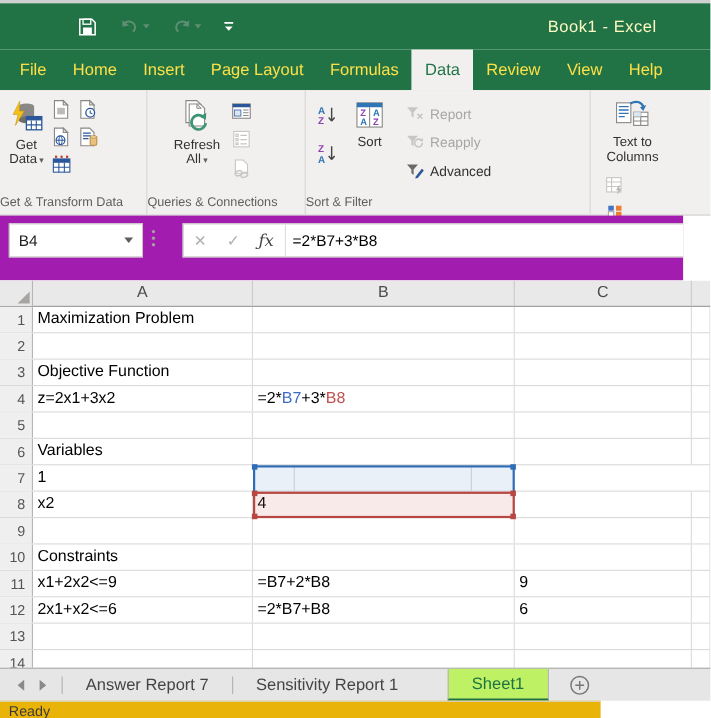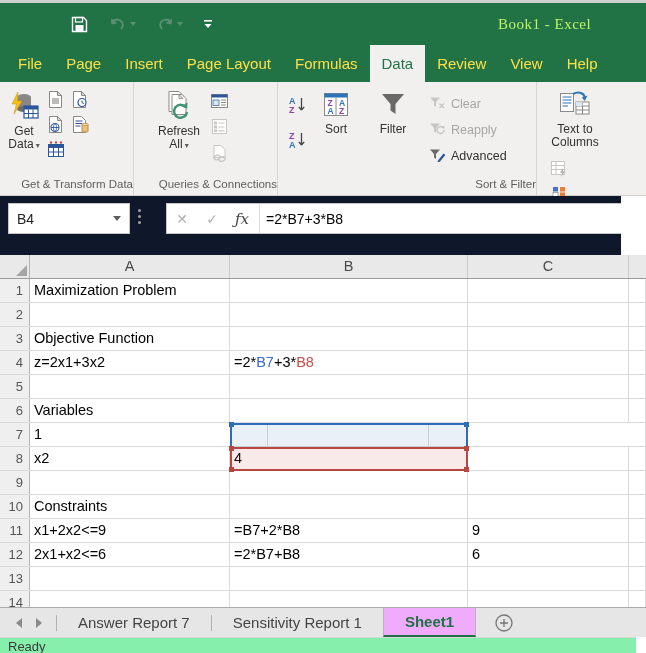--- a/index.html
+++ b/index.html
@@ -8,54 +8,54 @@
   .abs { position:absolute; }
 
   
   #top-sliver { left:0; top:0; width:646px; height:3px; background:#cfd0d0; }
 
   
   #title-bar { left:0; top:3px; width:646px; height:42px; background:#217346; }
   #qat { position:absolute; left:70px; top:0; height:42px; display:flex; align-items:center; gap:20px; }
   .qat-btn { display:flex; align-items:center; gap:3px; cursor:pointer; }
   .muted-caret { width:0; height:0; border-left:3.5px solid transparent; border-right:3.5px solid transparent; border-top:4px solid #5e8f74; }
-  #window-title { position:absolute; left:498px; top:0; height:42px; display:flex; align-items:center; color:#bef264; font-size:15px; letter-spacing:.5px;font-family:Liberation Serif, serif; }
+  #window-title { position:absolute; left:498px; top:0; height:42px; display:flex; align-items:center; color:#fef9c3; font-size:15px; letter-spacing:.5px; }
 
   
   #menu-row { left:0; top:45px; width:646px; height:37px; background:#217346; display:flex; align-items:stretch; padding-left:6px; }
   .menu-tab { color:#fde047; font-size:15px; padding:0 12px; display:flex; align-items:center; cursor:pointer; }
   .menu-tab.active { background:#f1f0ef; color:#217346; }
 
   
   #ribbon { left:0; top:82px; width:646px; height:114px; background:#f1f0ef; border-bottom:1px solid #d2d0ce; display:flex; }
   .rgroup { position:relative; height:100%; border-right:1px solid #d8d6d4; display:flex; flex-direction:column; }
   .rgroup:last-child { border-right:none; }
   .rcontent { flex:1; display:flex; align-items:flex-start; padding-top:5px; }
-  .glabel { height:18px; text-align:right; font-size:11.5px; color:#605e5c; line-height:15px; white-space:nowrap; overflow:hidden; }
+  .glabel { height:18px; text-align:left; font-size:11.5px; color:#605e5c; line-height:15px; white-space:nowrap; overflow:hidden; }
   .bigbtn { display:flex; flex-direction:column; align-items:center; cursor:pointer; padding-top:3px; }
   .bigbtn .blabel { margin-top:3px; font-size:12px; line-height:13px; color:#323130; text-align:center; white-space:nowrap; }
   .caret { font-size:8px; color:#605e5c; margin-left:2px; }
   .sbtn { width:23px; height:23px; display:flex; align-items:center; justify-content:center; cursor:pointer; }
   .menu-small { display:flex; align-items:center; gap:5px; height:21px; cursor:pointer; font-size:12.5px; color:#323130; white-space:nowrap; }
   .menu-small.disabled { color:#a8a6a4; }
 
   #g1 { width:134px; }
   #g1 .rcontent { padding-left:8px; gap:4px; }
   #g2 { width:144px; }
   #g2 .rcontent { padding-left:24px; gap:8px; }
   #g3 { width:259px; }
   #g3 .rcontent { padding-left:8px; }
   #g4 { flex:1; }
   #g4 .rcontent { padding-left:10px; gap:6px;flex-direction:column; }
   .smallcol { display:flex; flex-direction:column; gap:3px; margin-top:2px; }
   #getdata-grid { display:grid; grid-template-columns:24px 24px; grid-auto-rows:25px; margin-top:1px; }
   #sort-icons { display:flex; flex-direction:column; gap:12px; margin-top:6px; margin-right:4px; }
 
   
-  #formula-bar { left:0; top:196px; width:621px; height:59px; background:#0f172a; }
+  #formula-bar { left:0; top:196px; width:621px; height:59px; background:#a21caf; }
   #name-box { position:absolute; left:8px; top:7px; width:122px; height:31px; background:#fff; border:1px solid #c8c6c4; display:flex; align-items:center; font-size:14px; color:#222; padding-left:8px; }
   #name-box .nb-caret { position:absolute; right:8px; top:12px; width:0; height:0; border-left:4px solid transparent; border-right:4px solid transparent; border-top:5px solid #605e5c; }
   #fb-dots { position:absolute; left:138px; top:13px; display:flex; flex-direction:column; gap:3px; }
   #fb-dots i { width:3px; height:3px; border-radius:50%; background:#a5a3a1; }
   #fb-panel { position:absolute; left:166px; top:7px; right:0; height:31px; background:#fff; border:1px solid #c8c6c4; border-right:none; display:flex; align-items:center; }
   .fb-btn { width:30px; text-align:center; font-size:14px; color:#b3b0ad; cursor:pointer; }
   #fx-btn { color:#444; font-family:"DejaVu Serif", serif; font-style:italic; font-size:15px; }
   #fb-divider { width:1px; height:29px; background:#e0dedc; margin:0 6px 0 2px; }
   #formula-text { font-size:14px; color:#000; }
 
@@ -80,25 +80,25 @@
   .h-bl { left:-3px; bottom:-3px; } .h-br { right:-3px; bottom:-3px; }
 
   
   #sheet-bar { left:0; top:607px; width:646px; height:30px; background:#e6e6e6; border-top:1px solid #ababab; display:flex; align-items:stretch; }
   #sheet-nav { display:flex; align-items:center; gap:14px; padding:0 14px 0 16px; }
   .nav-tri { width:0; height:0; cursor:pointer; }
   .nav-left { border-top:5px solid transparent; border-bottom:5px solid transparent; border-right:6px solid #8a8a8a; }
   .nav-right { border-top:5px solid transparent; border-bottom:5px solid transparent; border-left:6px solid #8a8a8a; }
   .tab-sep { width:1px; height:16px; background:#b0b0b0; align-self:center; }
   .sheet-tab { display:flex; align-items:center; padding:0 21px; font-size:15px; color:#444; cursor:pointer; }
-  .sheet-tab.active { background:#f0abfc; color:#1e7145; font-weight:bold; border-left:1px solid #b5b5b5; border-right:1px solid #b5b5b5; border-bottom:2px solid #1e7145; }
+  .sheet-tab.active { background:#bef264; color:#1e7145; font-weight:normal; border-left:1px solid #b5b5b5; border-right:1px solid #b5b5b5; border-bottom:2px solid #1e7145;margin-left:24px; }
   #new-sheet { display:flex; align-items:center; margin-left:18px; cursor:pointer; }
 
   
-  #status-bar { left:0; top:637px; width:636px; height:16px; background:#86efac; border-top:1px solid #d6d6d6; font-size:13px; color:#3a3a3a; padding-left:8px; line-height:17px; }
+  #status-bar { left:0; top:637px; width:546px; height:16px; background:#eab308; border-top:1px solid #d6d6d6; font-size:13px; color:#3a3a3a; padding-left:8px; line-height:17px; }
 
   svg { display:block; }
   svg text { font-family:"Liberation Sans", sans-serif; }
 </style>
 </head>
 <body>
 
 <div id="top-sliver" class="abs"></div>
 
 <div id="title-bar" class="abs">
@@ -129,21 +129,21 @@
         <rect x="1" y="2" width="8" height="1.6" fill="#fff"></rect>
         <path d="M1.5 6 L8.5 6 L5 10 Z" fill="#fff"></path>
       </svg>
     </span>
   </div>
   <div id="window-title">Book1  -  Excel</div>
 </div>
 
 <div id="menu-row" class="abs">
   <span class="menu-tab">File</span>
-  <span class="menu-tab">Page</span>
+  <span class="menu-tab">Home</span>
   <span class="menu-tab">Insert</span>
   <span class="menu-tab">Page Layout</span>
   <span class="menu-tab">Formulas</span>
   <span class="menu-tab active">Data</span>
   <span class="menu-tab">Review</span>
   <span class="menu-tab">View</span>
   <span class="menu-tab">Help</span>
 </div>
 
 <div id="ribbon" class="abs">
@@ -276,33 +276,27 @@
           <rect x="2.5" y="3.5" width="23" height="22" fill="#fff" stroke="#8a8886"></rect>
           <rect x="2.5" y="3.5" width="23" height="4" fill="#2e75b6"></rect>
           <path d="M14 7.5 V25.5" stroke="#8a8886" stroke-width="1"></path>
           <text x="5.5" y="15.5" font-size="8.5" font-weight="bold" fill="#8e44ad">Z</text>
           <text x="5.5" y="24" font-size="8.5" font-weight="bold" fill="#2e75b6">A</text>
           <text x="17" y="15.5" font-size="8.5" font-weight="bold" fill="#2e75b6">A</text>
           <text x="17" y="24" font-size="8.5" font-weight="bold" fill="#8e44ad">Z</text>
         </svg>
         <div class="blabel"><span>Sort</span></div>
       </div>
-      <div class="bigbtn" style="width:52px; margin-left:8px;">
-        <svg width="28" height="30" viewBox="0 0 28 30">
-          <path d="M3 4 H25 L16.5 14 V24 L11.5 20.5 V14 Z" fill="#6b6967"></path>
-        </svg>
-        <div class="blabel"><span>Filter</span></div>
-      </div>
       <div class="smallcol" style="margin-left:10px; margin-top:6px; gap:5px;">
         <span class="menu-small disabled">
           <svg width="17" height="15" viewBox="0 0 17 15">
             <path d="M1 1.5 H11 L7 6 V11 L5 9.5 V6 Z" fill="#c8c6c4"></path>
             <path d="M10.5 7.5 L15 12 M15 7.5 L10.5 12" stroke="#c8c6c4" stroke-width="1.4"></path>
           </svg>
-          <span>Clear</span>
+          <span>Report</span>
         </span>
         <span class="menu-small disabled">
           <svg width="17" height="15" viewBox="0 0 17 15">
             <path d="M1 1.5 H11 L7 6 V11 L5 9.5 V6 Z" fill="#c8c6c4"></path>
             <path d="M15 8 a3.5 3.5 0 1 1 -1 -2.5" fill="none" stroke="#c8c6c4" stroke-width="1.4"></path>
             <path d="M15.5 3.5 L15.3 7 L12.2 5.6 Z" fill="#c8c6c4"></path>
           </svg>
           <span>Reapply</span>
         </span>
         <span class="menu-small">

